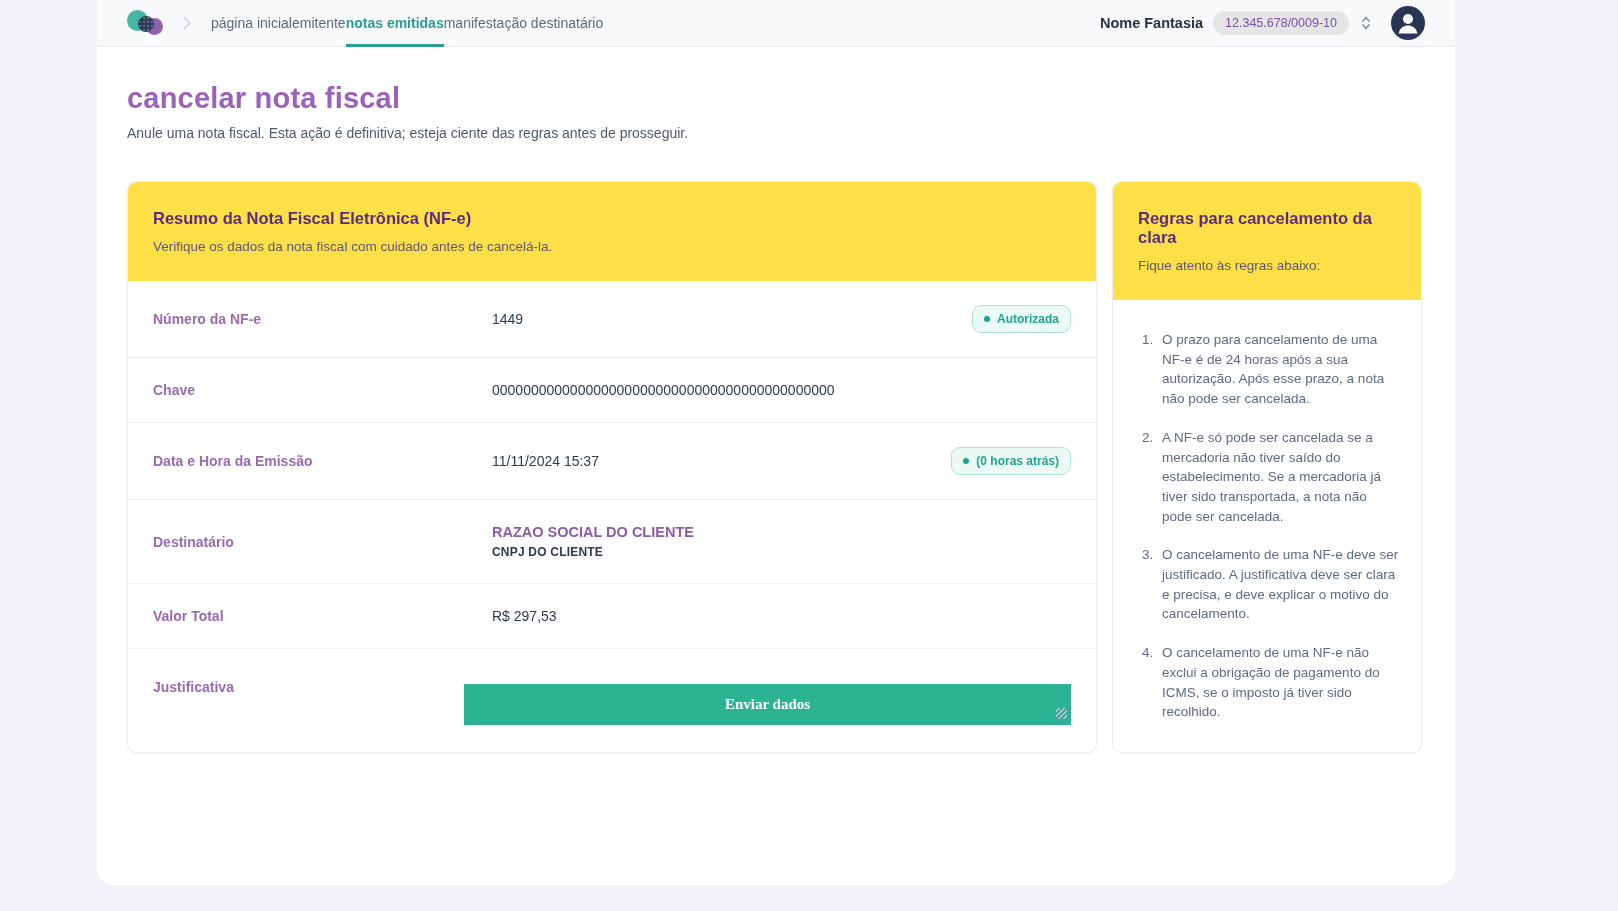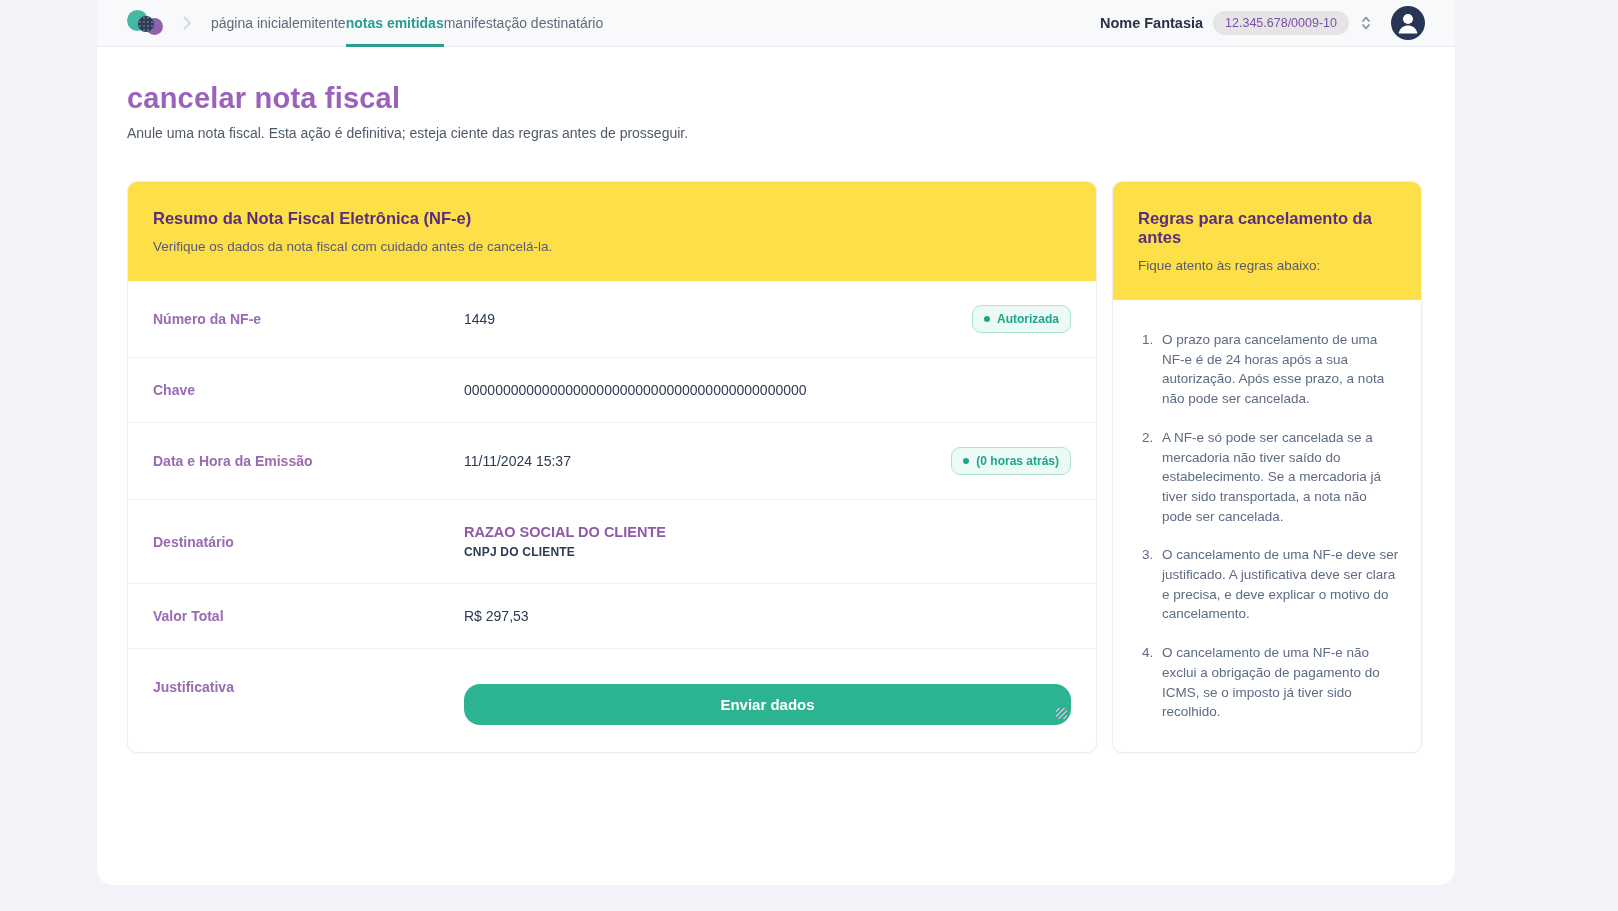--- a/index.html
+++ b/index.html
@@ -80,21 +80,21 @@
   .card-head h2 { margin: 0 0 11px 0; color: #5a2d7d; font-size: 16.5px; font-weight: 700; }
   .card-head p { margin: 0; color: #5c5776; font-size: 13.5px; }
   
   .row {
     display: flex; align-items: center;
     padding: 24px 25px;
     border-bottom: 1px solid #eef0f4;
   }
   .row:last-child { border-bottom: none; }
   .row-label { width: 311px; flex: none; color: #9a6ab3; font-weight: 700; font-size: 14px; }
-  .row-value { color: #2c3a52; font-size: 14px; }
+  .row-value { color: #2c3a52; font-size: 14px; margin-left: 28px; }
   .row-badge {
     margin-left: auto;
     background: #ecfaf5; border: 1px solid #aee3d4; color: #1fa58d;
     font-size: 12px; font-weight: 600;
     border-radius: 9px; padding: 6px 11px;
     display: flex; align-items: center; gap: 7px;
   }
   .row-badge .dot { width: 6px; height: 6px; border-radius: 50%; background: #1fa58d; flex: none; }
   .dest-name { color: #8e5aa8; font-weight: 700; font-size: 14.5px; }
   .dest-cnpj { color: #2c3a52; font-weight: 700; font-size: 12px; margin-top: 5px; letter-spacing: 0.2px; }
@@ -114,22 +114,22 @@
   }
   .justif-textarea::placeholder { color: #474156; opacity: 1; }
   .justif-field::after {
     content: ""; position: absolute; right: 4px; bottom: 6px;
     width: 11px; height: 11px; pointer-events: none;
     background: repeating-linear-gradient(135deg, transparent 0 2px, #cdb9da 2px 3.5px);
   }
   .submit-btn {
     margin-top: 13px; width: 100%; height: 41px;
     background: #2cb492; color: #ffffff;
-    border: none; border-radius: 16px;
-    font-family: Liberation Sans, sans-serif;
+    border: none; border-radius: 0;
+    font-family: Liberation Serif, serif;
     font-size: 15px; font-weight: 700; cursor: pointer;
   }
   
   .rules-list {
     margin: 30px 0 30px 0; padding: 0 22px 0 44px;
     color: #5d6b84; font-size: 13.5px; line-height: 1.46;
   }
   .rules-list li { margin-bottom: 19px; padding-left: 5px; }
 </style>
 </head>
@@ -227,21 +227,21 @@
         <div class="row row-justificativa">
           <span class="row-label">Justificativa</span>
           <div class="justif-field">
             <button class="submit-btn">Enviar dados</button>
           </div>
         </div>
       </section>
 
       <aside class="card rules-card">
         <div class="card-head">
-          <h2>Regras para cancelamento da antes</h2>
+          <h2>Regras para cancelamento da clara</h2>
           <p>Fique atento às regras abaixo:</p>
         </div>
         <ol class="rules-list">
           <li>O prazo para cancelamento de uma NF-e é de 24 horas após a sua autorização. Após esse prazo, a nota não pode ser cancelada.</li>
           <li>A NF-e só pode ser cancelada se a mercadoria não tiver saído do estabelecimento. Se a mercadoria já tiver sido transportada, a nota não pode ser cancelada.</li>
           <li>O cancelamento de uma NF-e deve ser justificado. A justificativa deve ser clara e precisa, e deve explicar o motivo do cancelamento.</li>
           <li>O cancelamento de uma NF-e não exclui a obrigação de pagamento do ICMS, se o imposto já tiver sido recolhido.</li>
         </ol>
       </aside>
 

